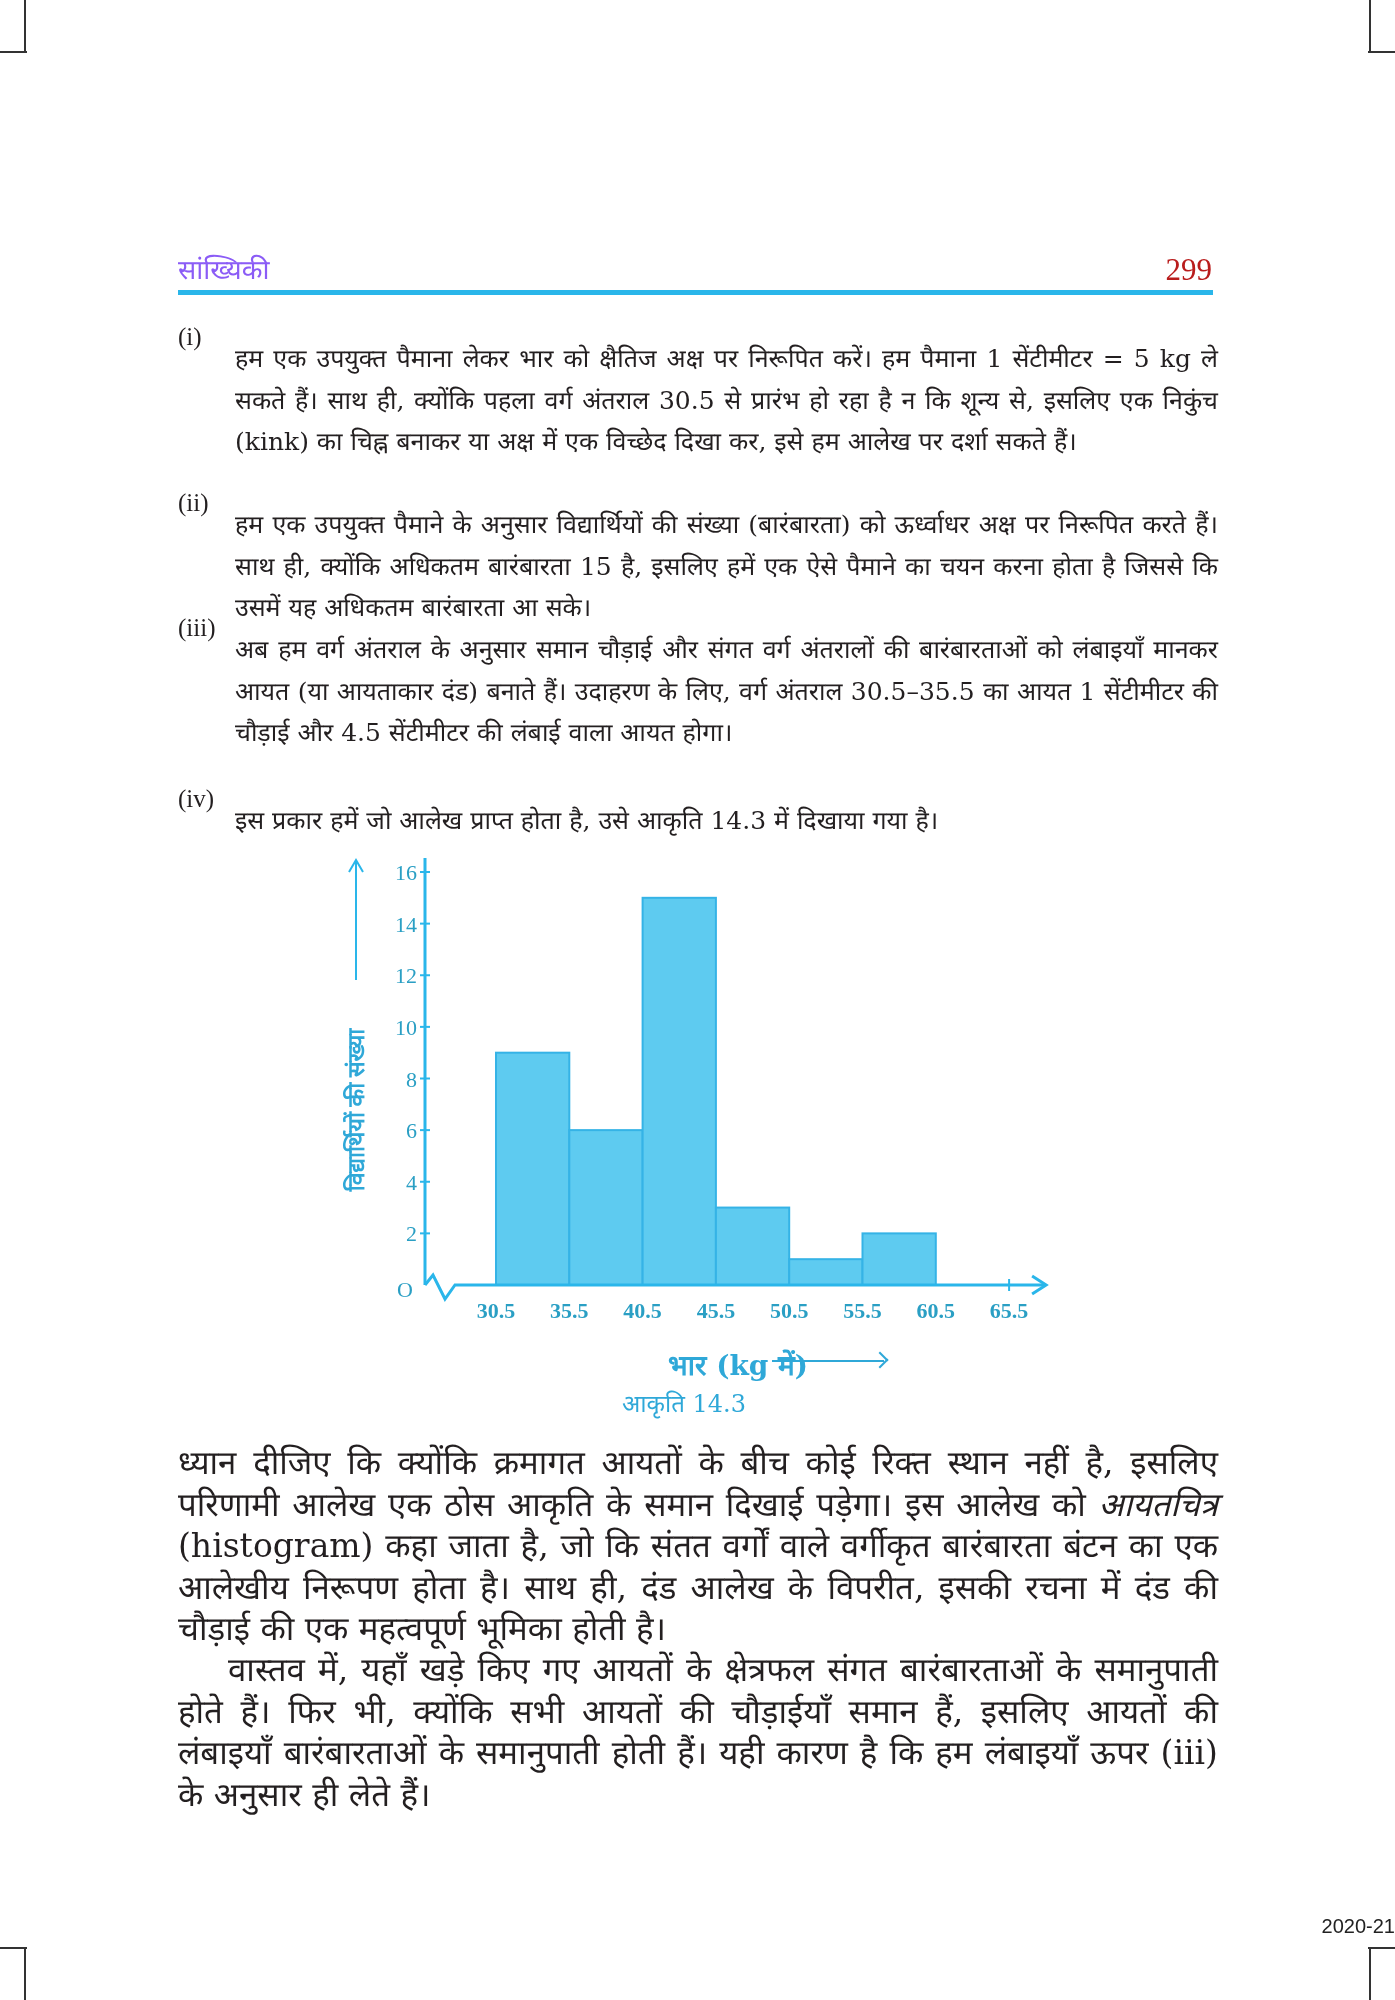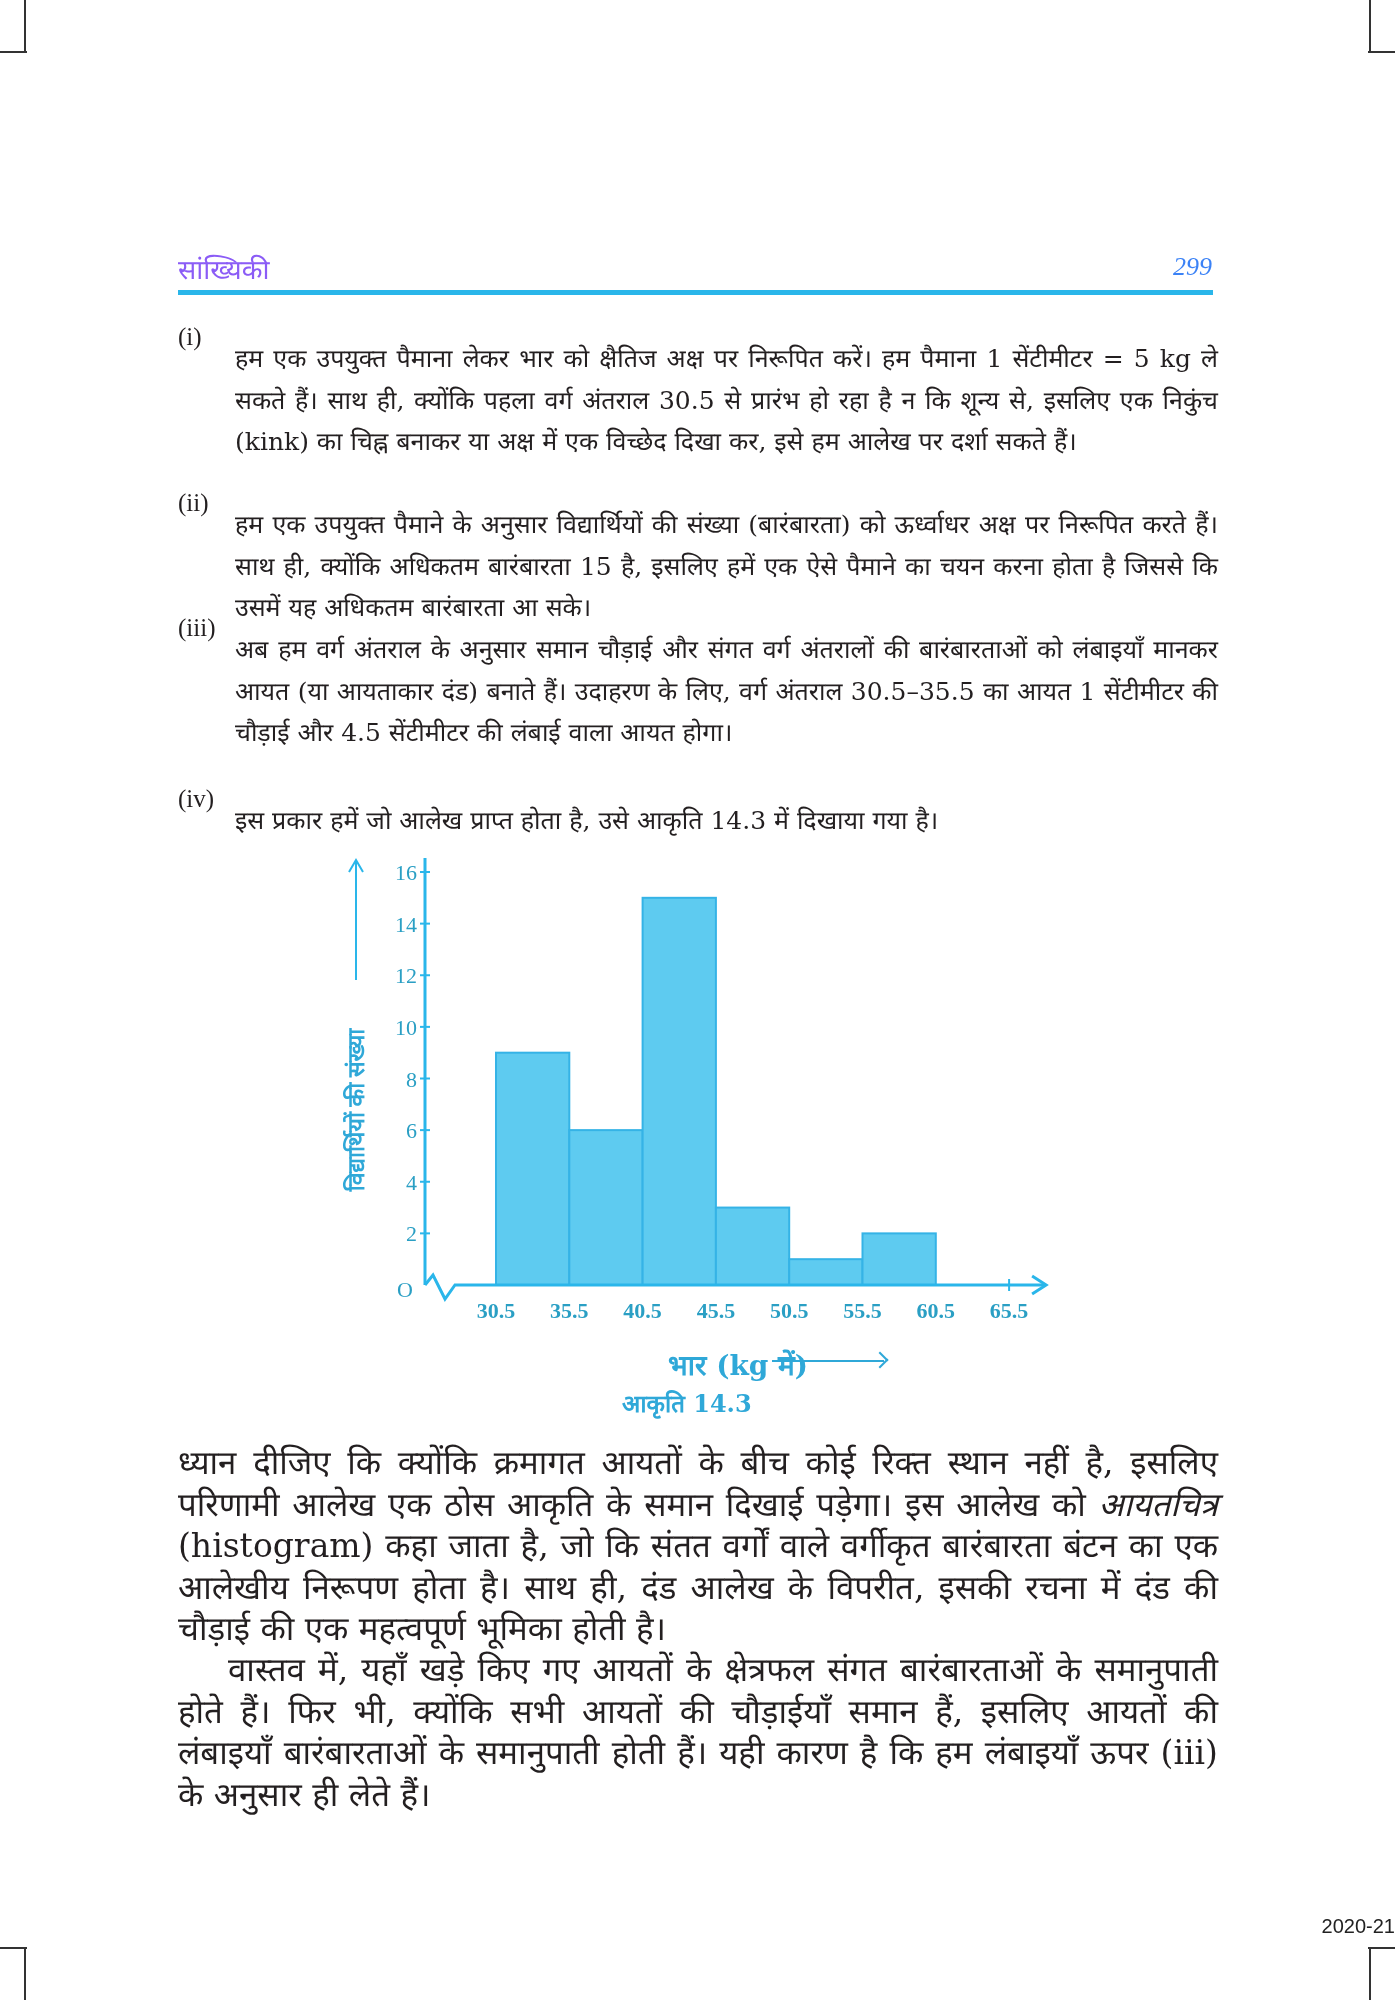--- a/index.html
+++ b/index.html
@@ -2,30 +2,30 @@
 <html><head>
 <meta charset="utf-8">
 <style>
   html, body { margin: 0; padding: 0; }
   body {
     width: 1395px; height: 2000px; position: relative; background: #ffffff;
     font-family: "DejaVu Serif", "Liberation Serif", serif; color: #231f20; overflow: hidden;
   }
   .crop { position: absolute; background: #333; }
   .header-title { position: absolute; left: 178px; top: 250px; font-size: 27px; color: #8b5cf6; font-family: "DejaVu Serif", serif; }
-  .header-page { position: absolute; right: 183px; top: 252px; font-size: 26px; color: #3b82f6; font-family: "Liberation Serif", serif; font-style: italic; }
+  .header-page { position: absolute; right: 183px; top: 252px; font-size: 31px; color: #b91c1c; font-family: "Liberation Serif", serif; }
   .header-rule { position: absolute; left: 178px; top: 290px; width: 1035px; height: 5px; background: #2ab6ea; }
   .para { position: absolute; font-size: 33px; line-height: 41.5px; text-align: justify; text-align-last: left; }
   .item { position: absolute; left: 178px; width: 1040px; font-size: 25px; line-height: 41.5px; }
   .item .num { position: absolute; left: 0; top: 0; width: 55px; font-family: "Liberation Serif", serif; }
   .item .txt { margin-left: 57px; text-align: justify; display: block; }
   .item .txt.last-left { text-align-last: left; margin-top: 22px; }
   .chart { position: absolute; left: 320px; top: 840px; width: 760px; height: 600px; }
   .chart svg text { font-family: "Liberation Serif", serif; }
-  .caption { position: absolute; left: 622px; top: 1386px; font-size: 24px; color: #2fa8d8; font-weight: bold; }
+  .caption { position: absolute; left: 622px; top: 1386px; font-size: 24px; color: #2fa8d8; font-weight: normal; }
   .xlabel { position: absolute; left: 668px; top: 1345px; font-size: 28px; color: #2fa8d8; font-weight: bold; }
   .xlabel-arrow { position: absolute; left: 772px; top: 1360px; width: 112px; height: 2px; background: #2fa8d8; }
   .xlabel-arrow::after { content: ""; position: absolute; right: -2px; top: -6px; width: 10px; height: 10px; border-top: 2px solid #2fa8d8; border-right: 2px solid #2fa8d8; transform: rotate(45deg); }
   .footer { position: absolute; left: 0; width: 1395px; top: 1915px; text-align: right; font-size: 20px; font-family: "Liberation Sans", sans-serif; color: #222; }
   i.em { font-style: italic; }
 </style>
 </head>
 <body>
 
 <div class="crop" style="left:24px;top:0;width:2px;height:52px;"></div>

